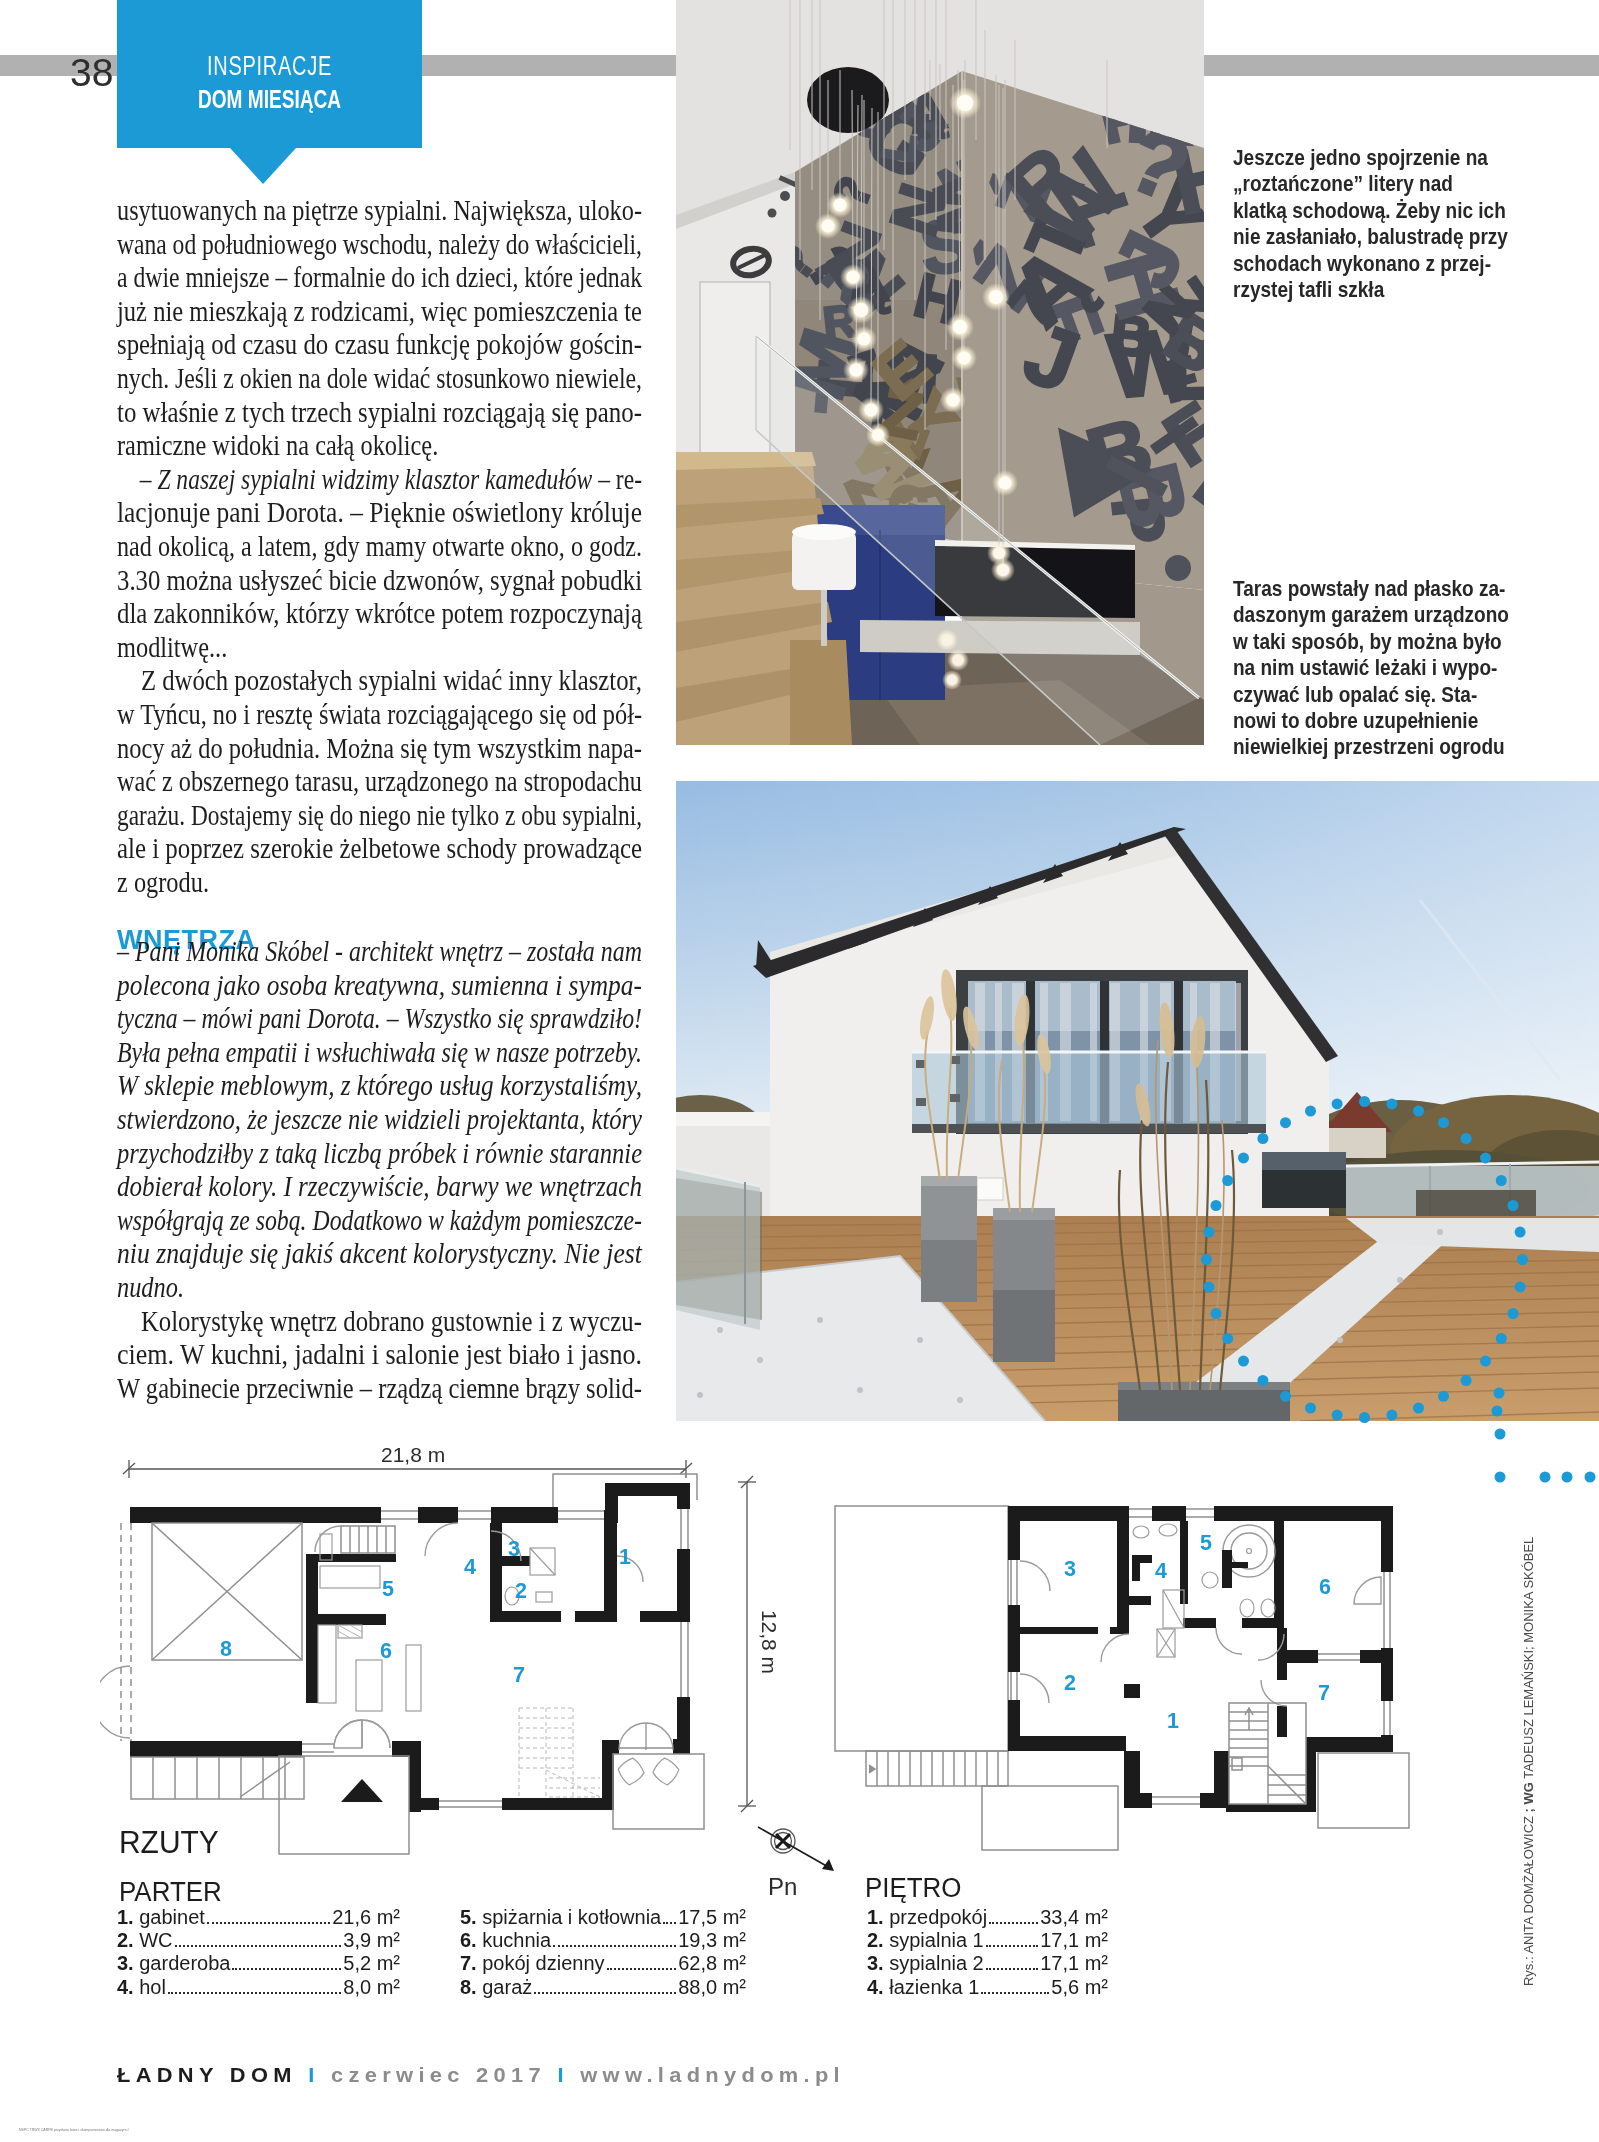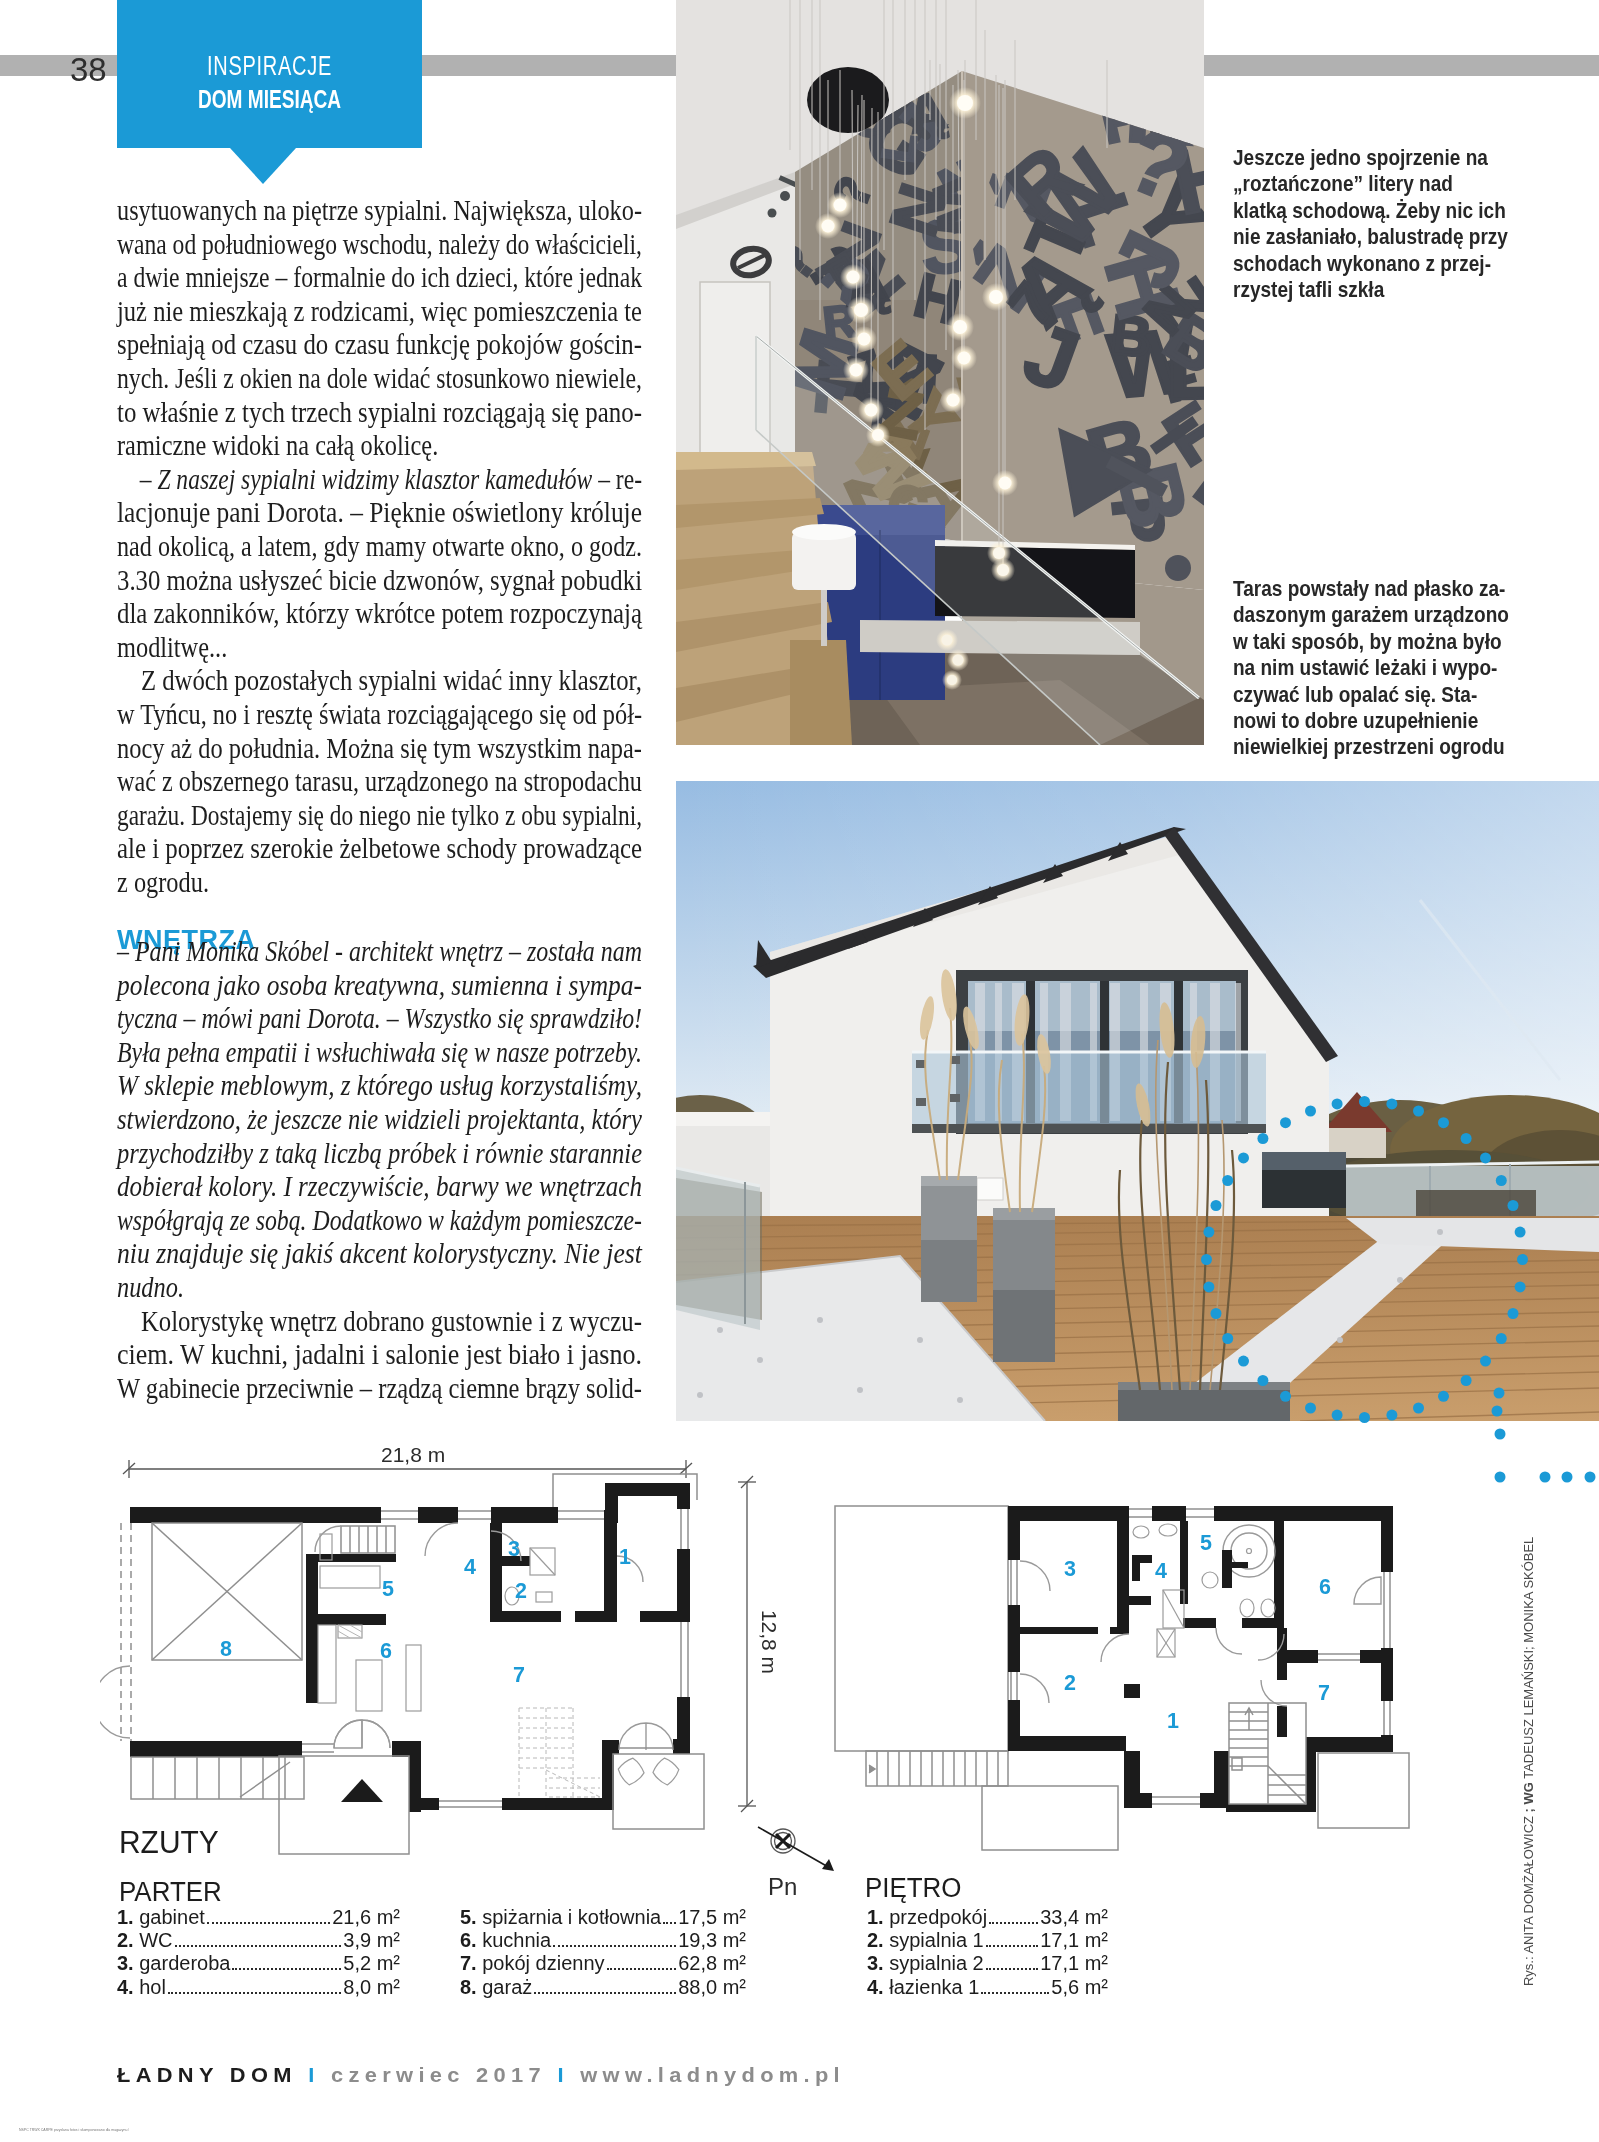--- a/index.html
+++ b/index.html
@@ -17,21 +17,21 @@
   .leg{font-size:20px;color:#1d1d1d;line-height:23.2px;}
   .lr{display:flex;align-items:baseline;white-space:nowrap;}
   .lr .dots{flex:1;border-bottom:2.4px dotted #2b2b2b;margin:0 2px 3px 2px;min-width:8px;}
 </style>
 </head>
 <body>
 <div class="page">
 
   <div class="abs" style="left:0;top:55px;width:1599px;height:21px;background:#b1b1b1;"></div>
 
-  <div class="abs" style="left:70px;top:51px;width:50px;font-size:33px;color:#2e2e2e;">38</div>
+  <div class="abs" style="left:70px;top:51px;width:50px;font-size:39px;color:#2e2e2e;">38</div>
 
   <div class="abs" style="left:117px;top:0;width:305px;height:148px;background:#1b9ad6;"></div>
   <div class="abs" style="left:230px;top:148px;width:0;height:0;border-left:33px solid transparent;border-right:33px solid transparent;border-top:36px solid #1b9ad6;"></div>
   <div class="abs" style="left:117px;top:51px;width:305px;text-align:center;color:#fff;font-size:27px;letter-spacing:1px;transform:scaleX(0.74);">INSPIRACJE</div>
   <div class="abs" style="left:117px;top:84px;width:305px;text-align:center;color:#fff;font-size:26.5px;font-weight:bold;transform:scaleX(0.72);">DOM MIESIĄCA</div>
 
   <div class="abs serif bodycol" style="top:194px;">
     <div style="transform:scaleX(0.8368)" class="l">usytuowanych na piętrze sypialni. Największa, uloko-</div>
     <div style="transform:scaleX(0.8128)" class="l">wana od południowego wschodu, należy do właścicieli,</div>
     <div style="transform:scaleX(0.8170)" class="l">a dwie mniejsze – formalnie do ich dzieci, które jednak</div>

